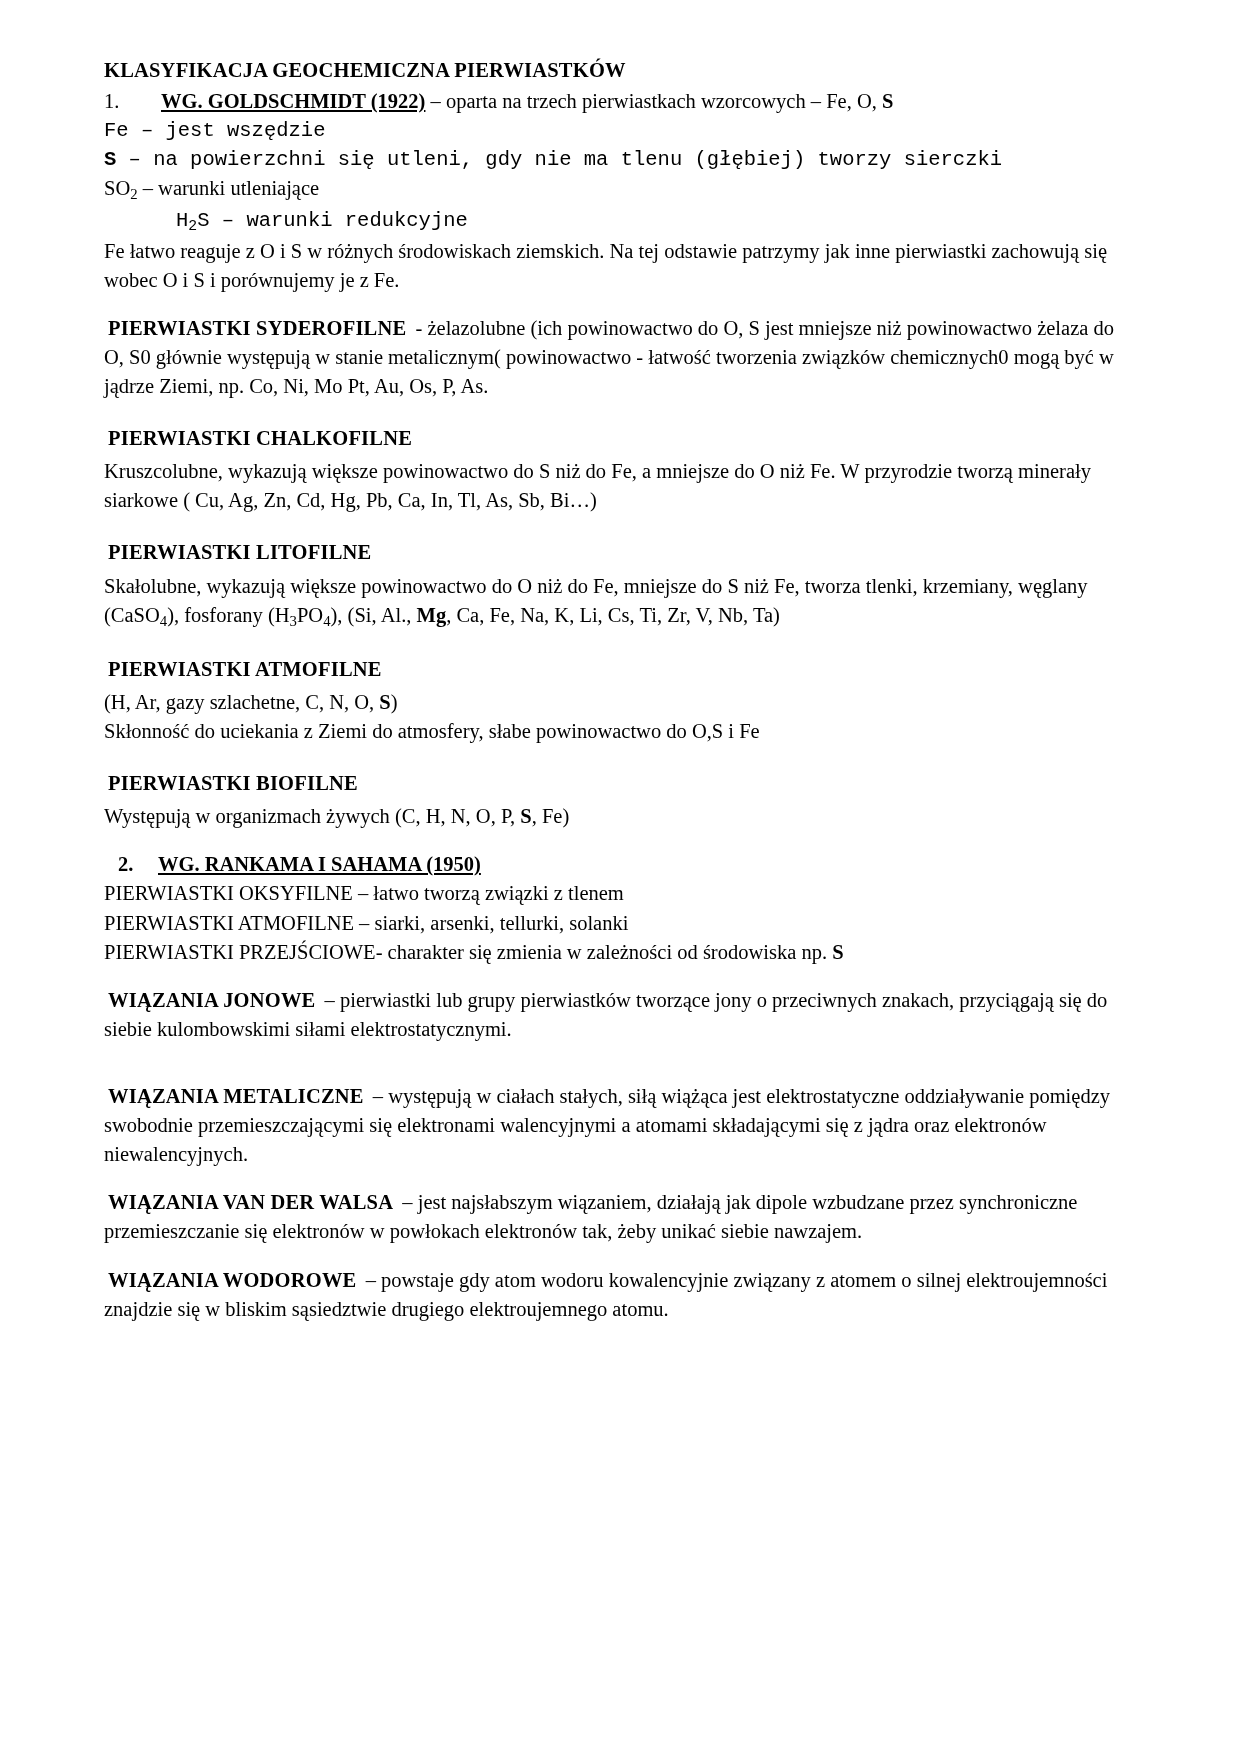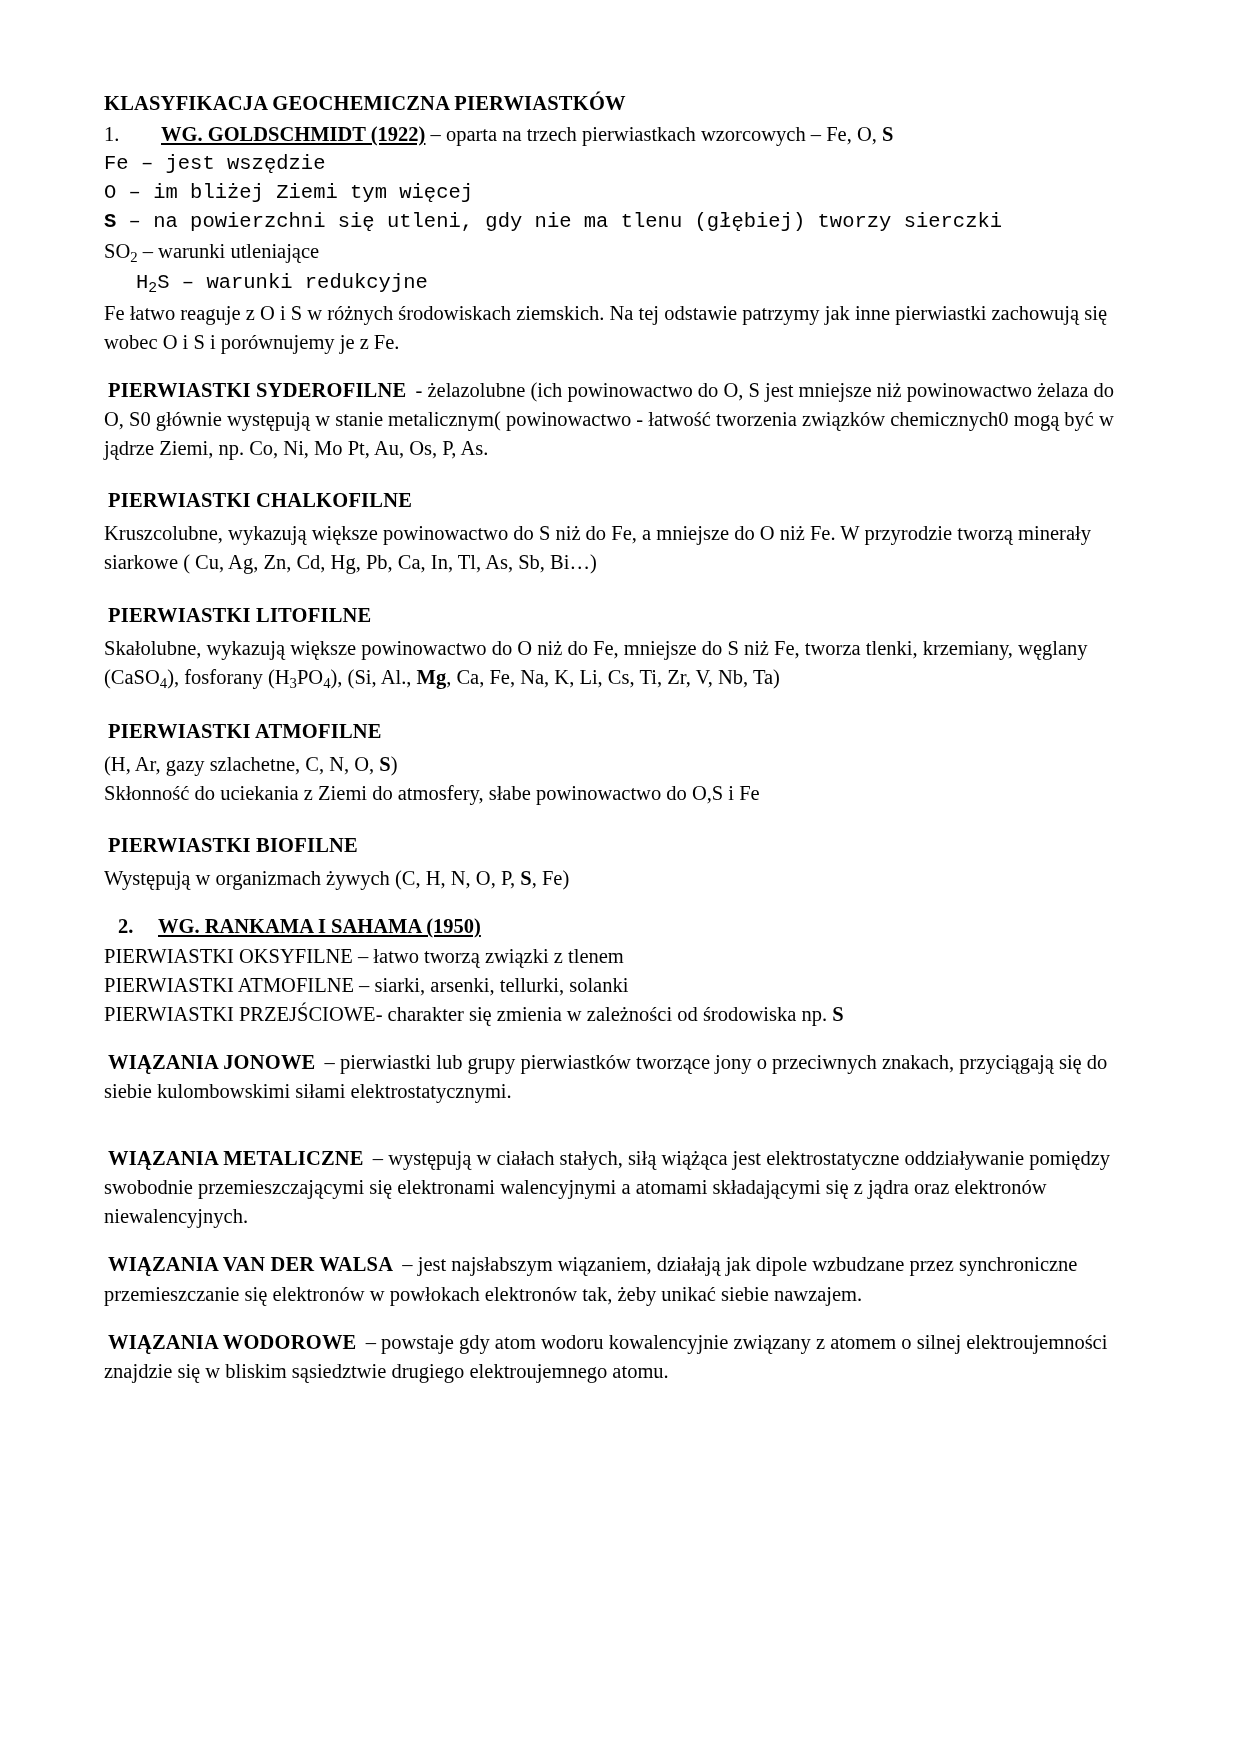--- a/index.html
+++ b/index.html
@@ -12,21 +12,21 @@
     height: 1754px;
     font-family: "Liberation Serif", serif;
     color: #000000;
     -webkit-font-smoothing: antialiased;
   }
   .page {
     position: relative;
     width: 1240px;
     height: 1280px;
     box-sizing: border-box;
-    padding: 89px 104px 0 104px;
+    padding: 56px 104px 0 104px;
   }
   .doc {
     font-size: 20.5px;
     line-height: 1.42;
   }
   .title {
     font-weight: bold;
     font-size: 20.5px;
     letter-spacing: 0.2px;
     margin: 0 0 2px 0;
@@ -66,26 +66,25 @@
   <div class="doc">
 
     <div class="title">KLASYFIKACJA GEOCHEMICZNA PIERWIASTKÓW</div>
 
     <div class="numbered">
       <span class="num">1.</span>
       <span class="txt"><span class="bu">WG. GOLDSCHMIDT (1922)</span><span> – oparta na trzech pierwiastkach wzorcowych – Fe, O, </span><span class="bold">S</span></span>
     </div>
 
     <div class="para indent1">Fe – jest wszędzie</div>
-    <div class="para indent1">O – im bliżej Ziemi tym więcej</div>
     <div class="para indent1"><span class="bold">S</span><span> – na powierzchni się utleni, gdy nie ma tlenu (głębiej) tworzy sierczki</span></div>
 
     <div class="para indent2"><span>SO</span><sub>2</sub><span> – warunki utleniające</span></div>
 
-    <div class="para indent1" style="margin-left:32px"><span>H</span><sub>2</sub><span>S – warunki redukcyjne</span></div>
+    <div class="para indent1" style="margin-left:72px"><span>H</span><sub>2</sub><span>S – warunki redukcyjne</span></div>
 
     <div class="para">Fe łatwo reaguje z O i S w różnych środowiskach ziemskich. Na tej odstawie patrzymy jak inne pierwiastki zachowują się wobec O i S i porównujemy je z Fe.</div>
 
     <div class="blank"></div>
 
     <div class="para"><span class="heading">PIERWIASTKI SYDEROFILNE</span><span> -  żelazolubne (ich powinowactwo do O, S jest mniejsze niż powinowactwo żelaza do O, S0 głównie występują w stanie metalicznym( powinowactwo - łatwość tworzenia związków chemicznych0 mogą być w jądrze Ziemi, np. Co, Ni, Mo Pt, Au, Os, P, As.</span></div>
 
     <div class="blank"></div>
 
     <div class="heading">PIERWIASTKI CHALKOFILNE</div>

